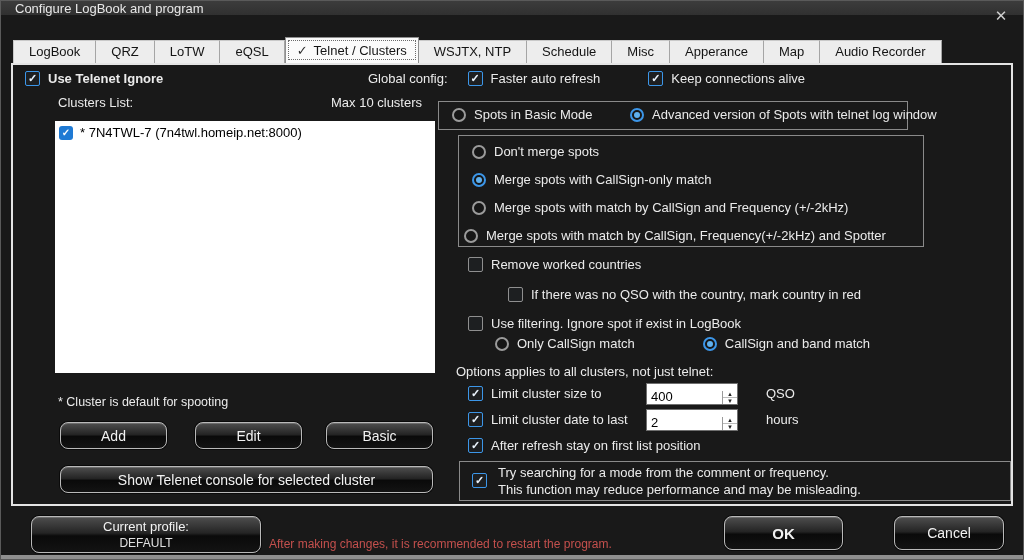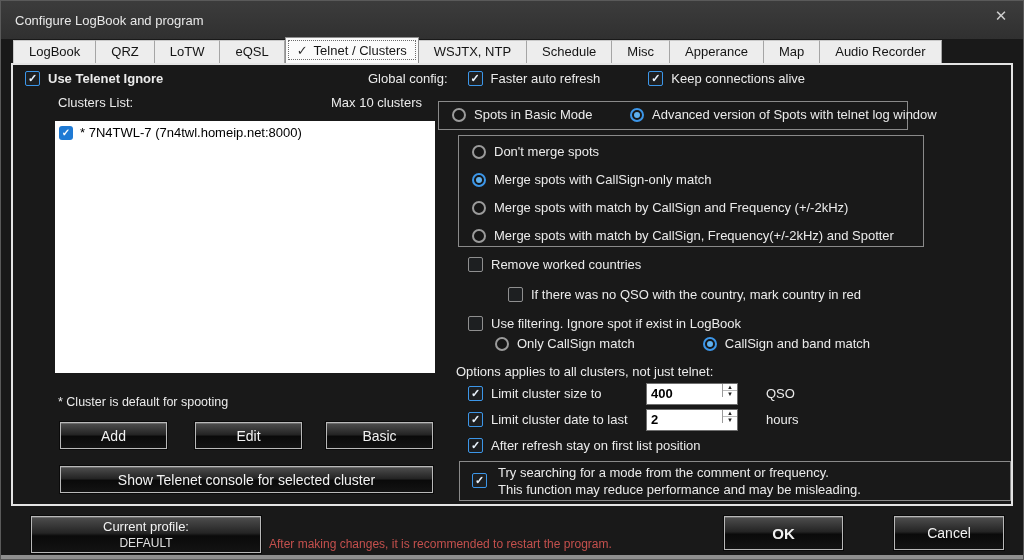--- a/index.html
+++ b/index.html
@@ -4,21 +4,21 @@
 <style>
   * { margin:0; padding:0; box-sizing:border-box; }
   html,body { width:1024px; height:560px; background:#000; }
   body { font-family:"Liberation Sans", sans-serif; }
   .window {
     position:relative; width:1024px; height:560px; background:#191919;
     border:1px solid #5a5a5a; overflow:hidden;
   }
   
   .titlebar {
-    position:absolute; left:0; top:0; right:0; height:38px;
+    position:absolute; left:0; top:0; right:0; height:14px;
     background:linear-gradient(#3c3c3c,#303030);
     display:flex; align-items:center; padding:0 14px;
     color:#e8e8e8; font-size:13px;
   }
   .close-btn {
     position:absolute; right:10px; top:5px; width:24px; height:20px;
     display:flex; align-items:center; justify-content:center;
     color:#cfcfcf; font-size:15px; cursor:default;
   }
   
@@ -60,29 +60,29 @@
   .groupbox { position:absolute; border:1px solid #8a8a8a; }
   
   .listbox { position:absolute; left:42px; top:56px; width:380px; height:252px; background:#ffffff; overflow:hidden; }
   .list-item { display:flex; align-items:center; gap:7px; padding:4px 2px 0 4px; font-size:13px; color:#000; }
   .list-cb {
     width:14px; height:14px; background:#1f7ad4; border-radius:3px; flex:none;
     display:flex; align-items:center; justify-content:center; color:#fff; font-size:10px; font-weight:bold;
   }
   
   .btn {
-    position:absolute; border:1px solid #b9b9b9; border-radius:0; color:#f2f2f2;
+    position:absolute; border:1px solid #b9b9b9; border-radius:8px; color:#f2f2f2;
     background:linear-gradient(#4e4e4e,#242424 46%,#0a0a0a 54%,#131313);
     box-shadow:inset 0 1px 0 rgba(255,255,255,.18), 0 0 0 1px #0a0a0a;
     display:flex; align-items:center; justify-content:center; font-size:14px; cursor:default;
   }
   
   .spin {
     position:absolute; width:92px; height:22px; background:#fff; border:1px solid #6f6f6f;
-    display:flex; align-items:flex-start;font-weight:bold;
+    display:flex; align-items:flex-end;
   }
   .spin-val { flex:1; font-size:13px; color:#000; padding:2px 0 0 4px; }
   .spin-btns { width:15px; border-left:1px solid #9a9a9a; display:flex; flex-direction:column; }
   .spin-btns span { flex:1; display:flex; align-items:center; justify-content:center; font-size:6px; color:#222; line-height:1; }
   .spin-btns .spin-up { border-bottom:1px solid #bbb; }
   
   .note-red { position:absolute; left:268px; top:536px; font-size:12px; color:#c4504d; white-space:nowrap; }
   .profile-btn { flex-direction:column; gap:1px; line-height:1.2; }
   .profile-btn .l1 { font-size:13px; }
   .profile-btn .l2 { font-size:12px; color:#e0e0e0; }
@@ -181,21 +181,21 @@
         <span>Don't merge spots</span>
       </div>
       <div class="row" style="left:13px; top:36px;">
         <span class="radio checked"></span>
         <span>Merge spots with CallSign-only match</span>
       </div>
       <div class="row" style="left:13px; top:64px;">
         <span class="radio"></span>
         <span>Merge spots with match by CallSign and Frequency (+/-2kHz)</span>
       </div>
-      <div class="row" style="left:13px; top:92px;">
+      <div class="row" style="left:5px; top:92px;">
         <span class="radio"></span>
         <span>Merge spots with match by CallSign, Frequency(+/-2kHz) and Spotter</span>
       </div>
     </div>
 
     <div class="row" style="left:455px; top:192px;">
       <span class="cb"></span>
       <span>Remove worked countries</span>
     </div>
 

